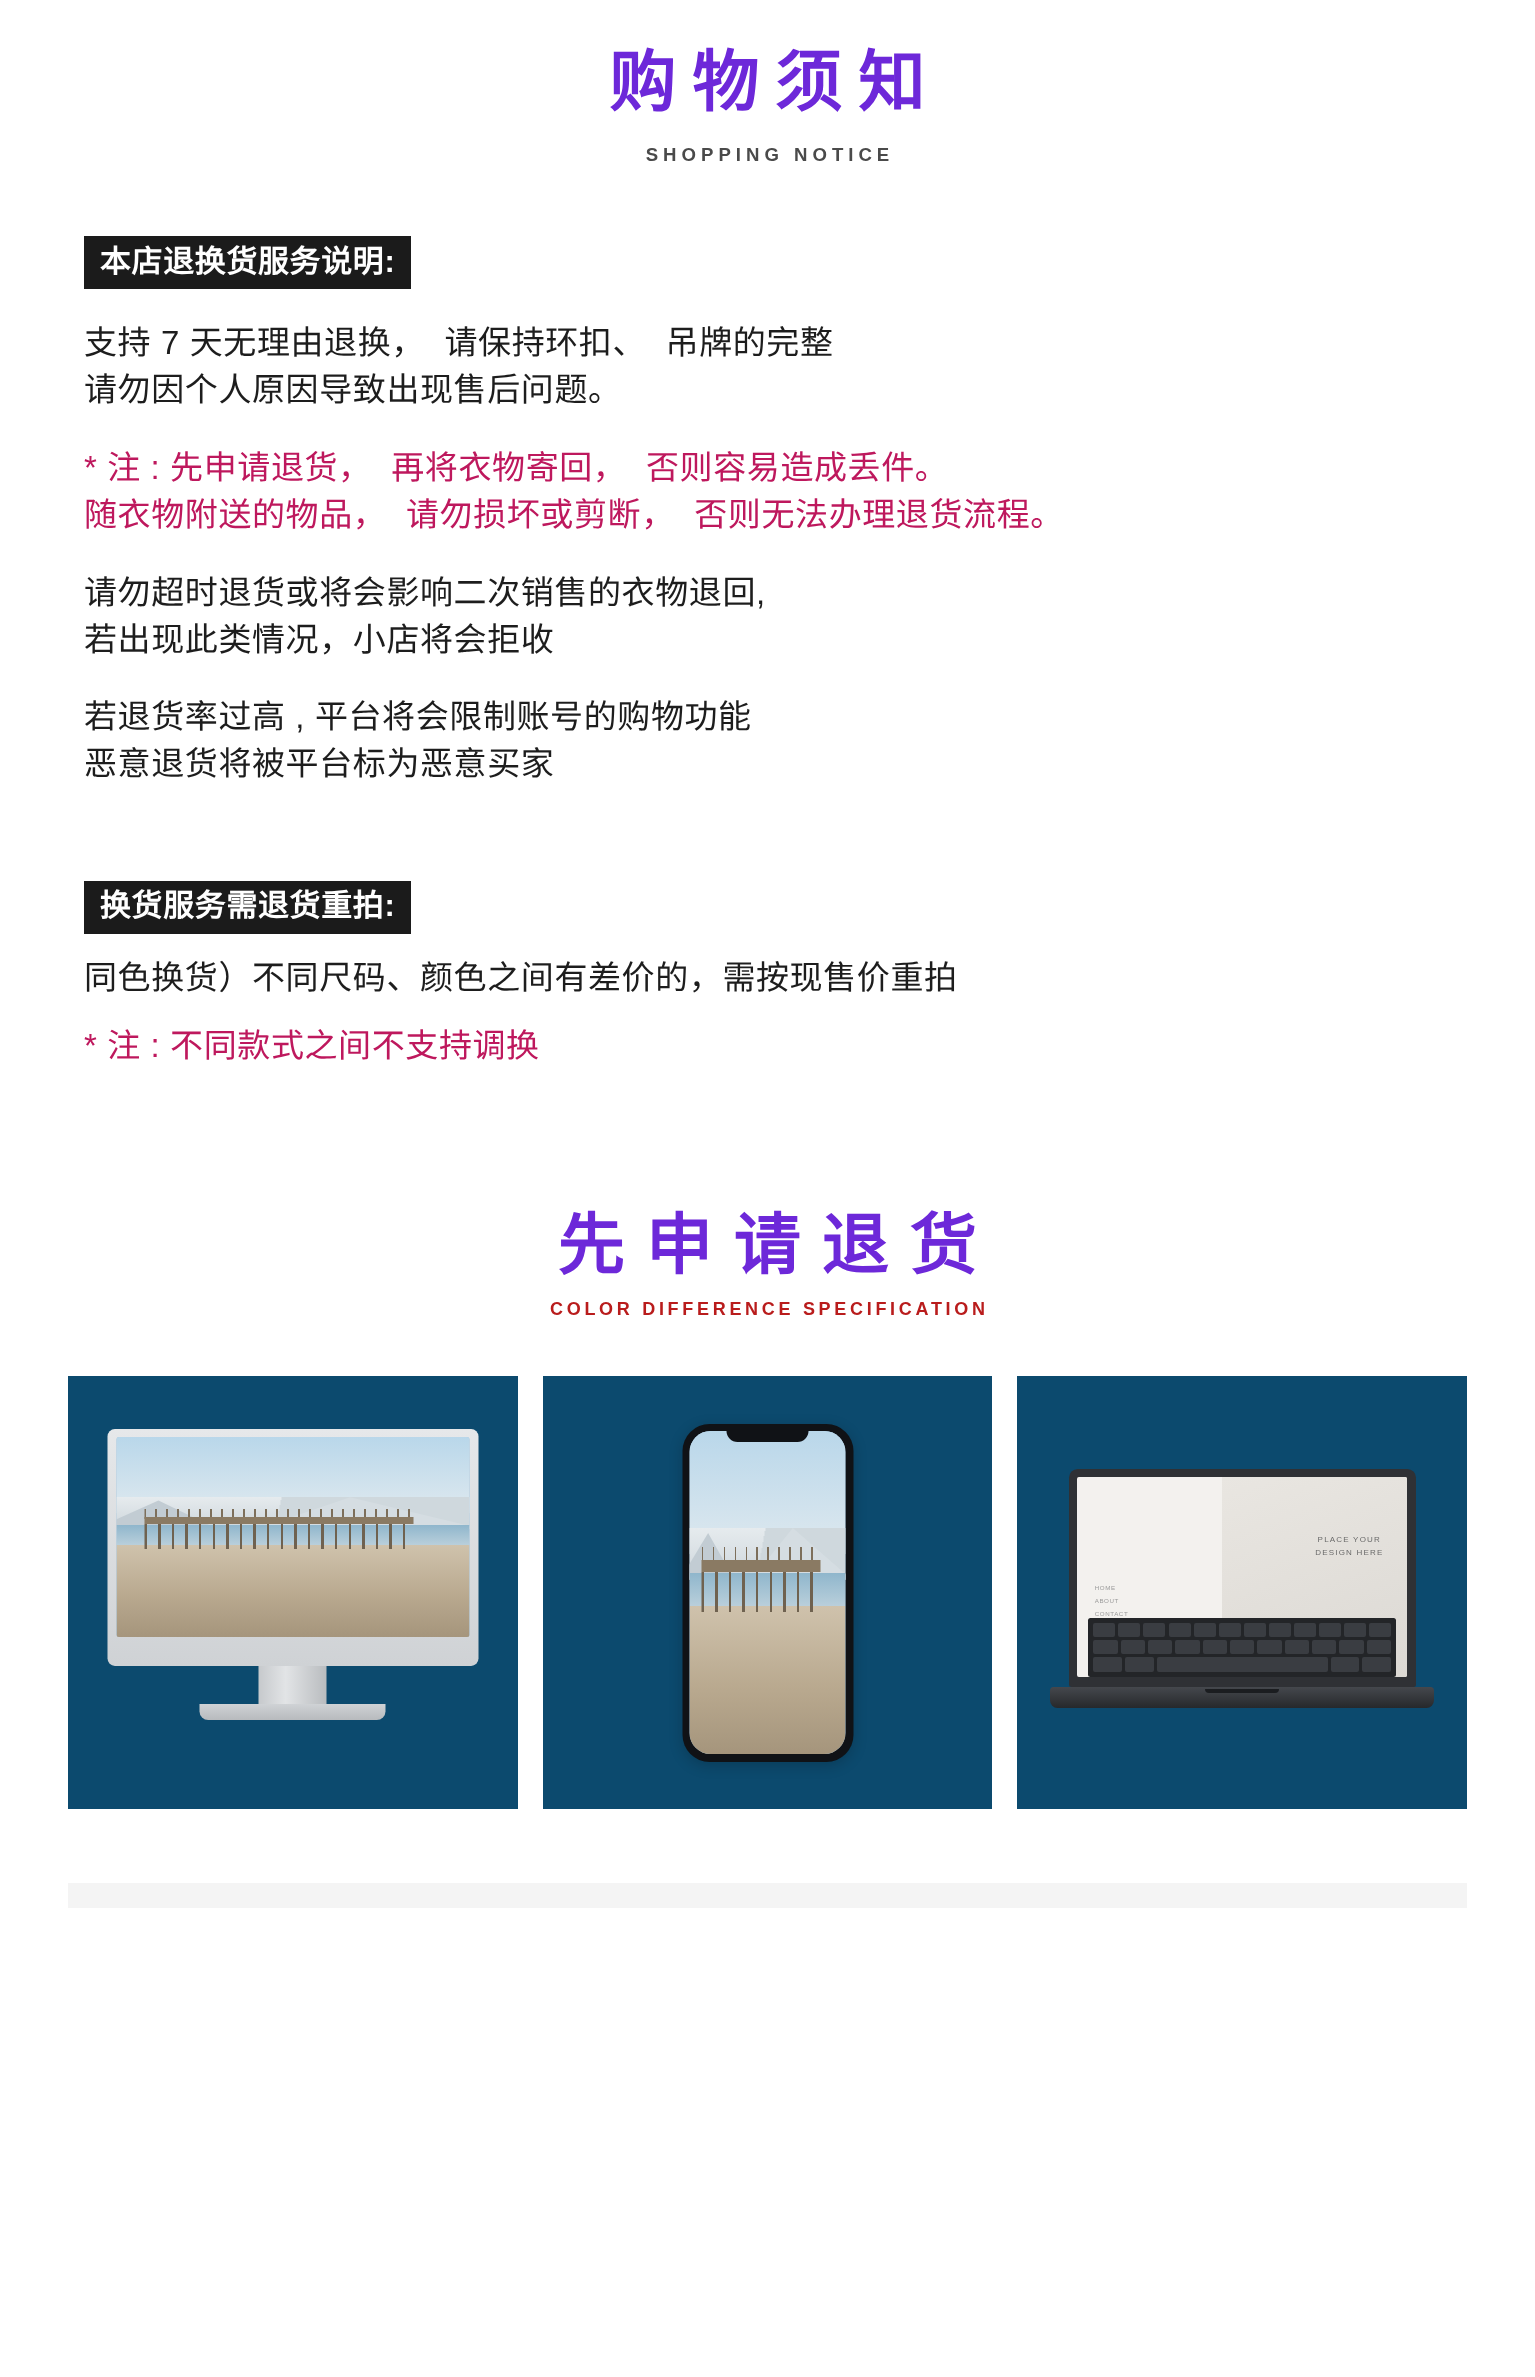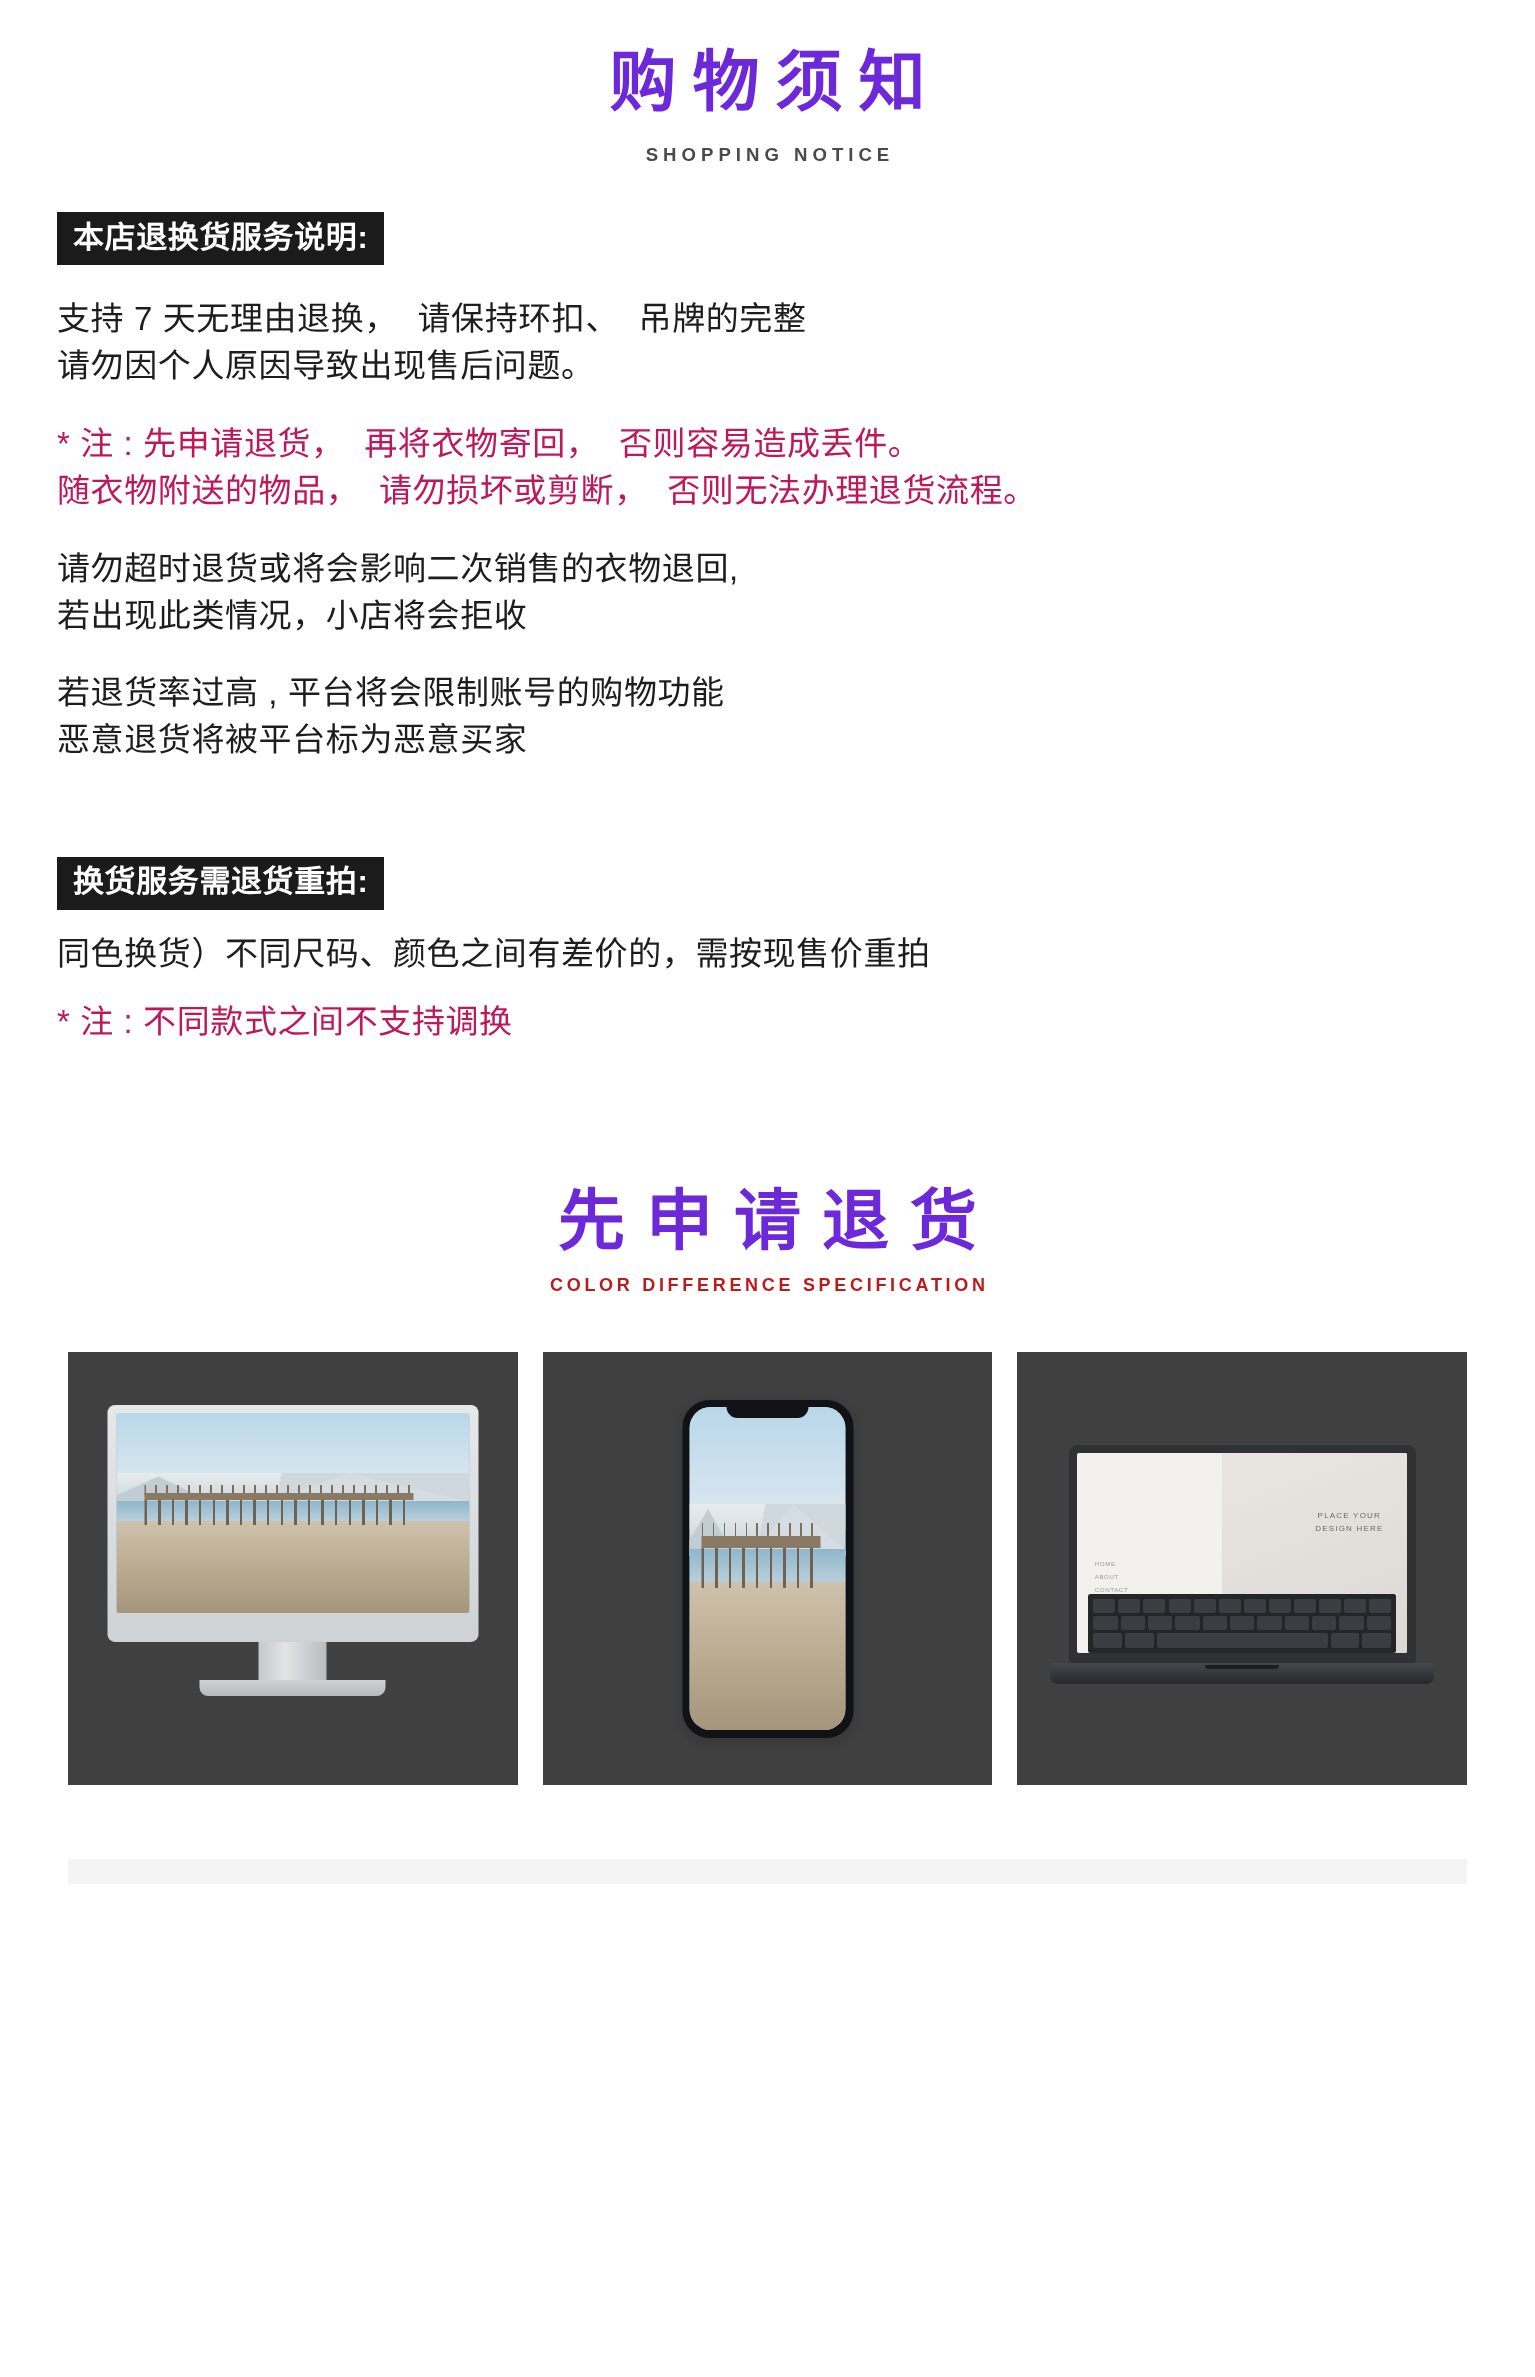--- a/index.html
+++ b/index.html
@@ -38,22 +38,22 @@
     margin-top: 24px;
     font-size: 18.6px;
     letter-spacing: 5px;
     text-indent: 5px;
     color: #4a4a4a;
     font-weight: bold;
   }
 
   
   .notice-body {
-    padding: 0 57px;
-    margin-top: 46px;
+    padding: 0 84px;
+    margin-top: 70px;
   }
   .tag {
     display: inline-block;
     background: #1b1b1b;
     color: #ffffff;
     font-size: 31px;
     font-weight: bold;
     padding: 8.7px 16px 11px 16px;
     line-height: 1.08;
     letter-spacing: 0.6px;
@@ -98,21 +98,21 @@
   }
 
   .device-row {
     display: flex;
     justify-content: space-between;
     gap: 25px;
     padding: 0 68px;
     margin-top: 56px;
   }
   .device-card {
-    background: #404040;
+    background: #0c4a6e;
     flex: 1 1 0;
     height: 433px;
     position: relative;
     overflow: hidden;
   }
 
   
   .imac {
     position: absolute;
     left: 50%;

